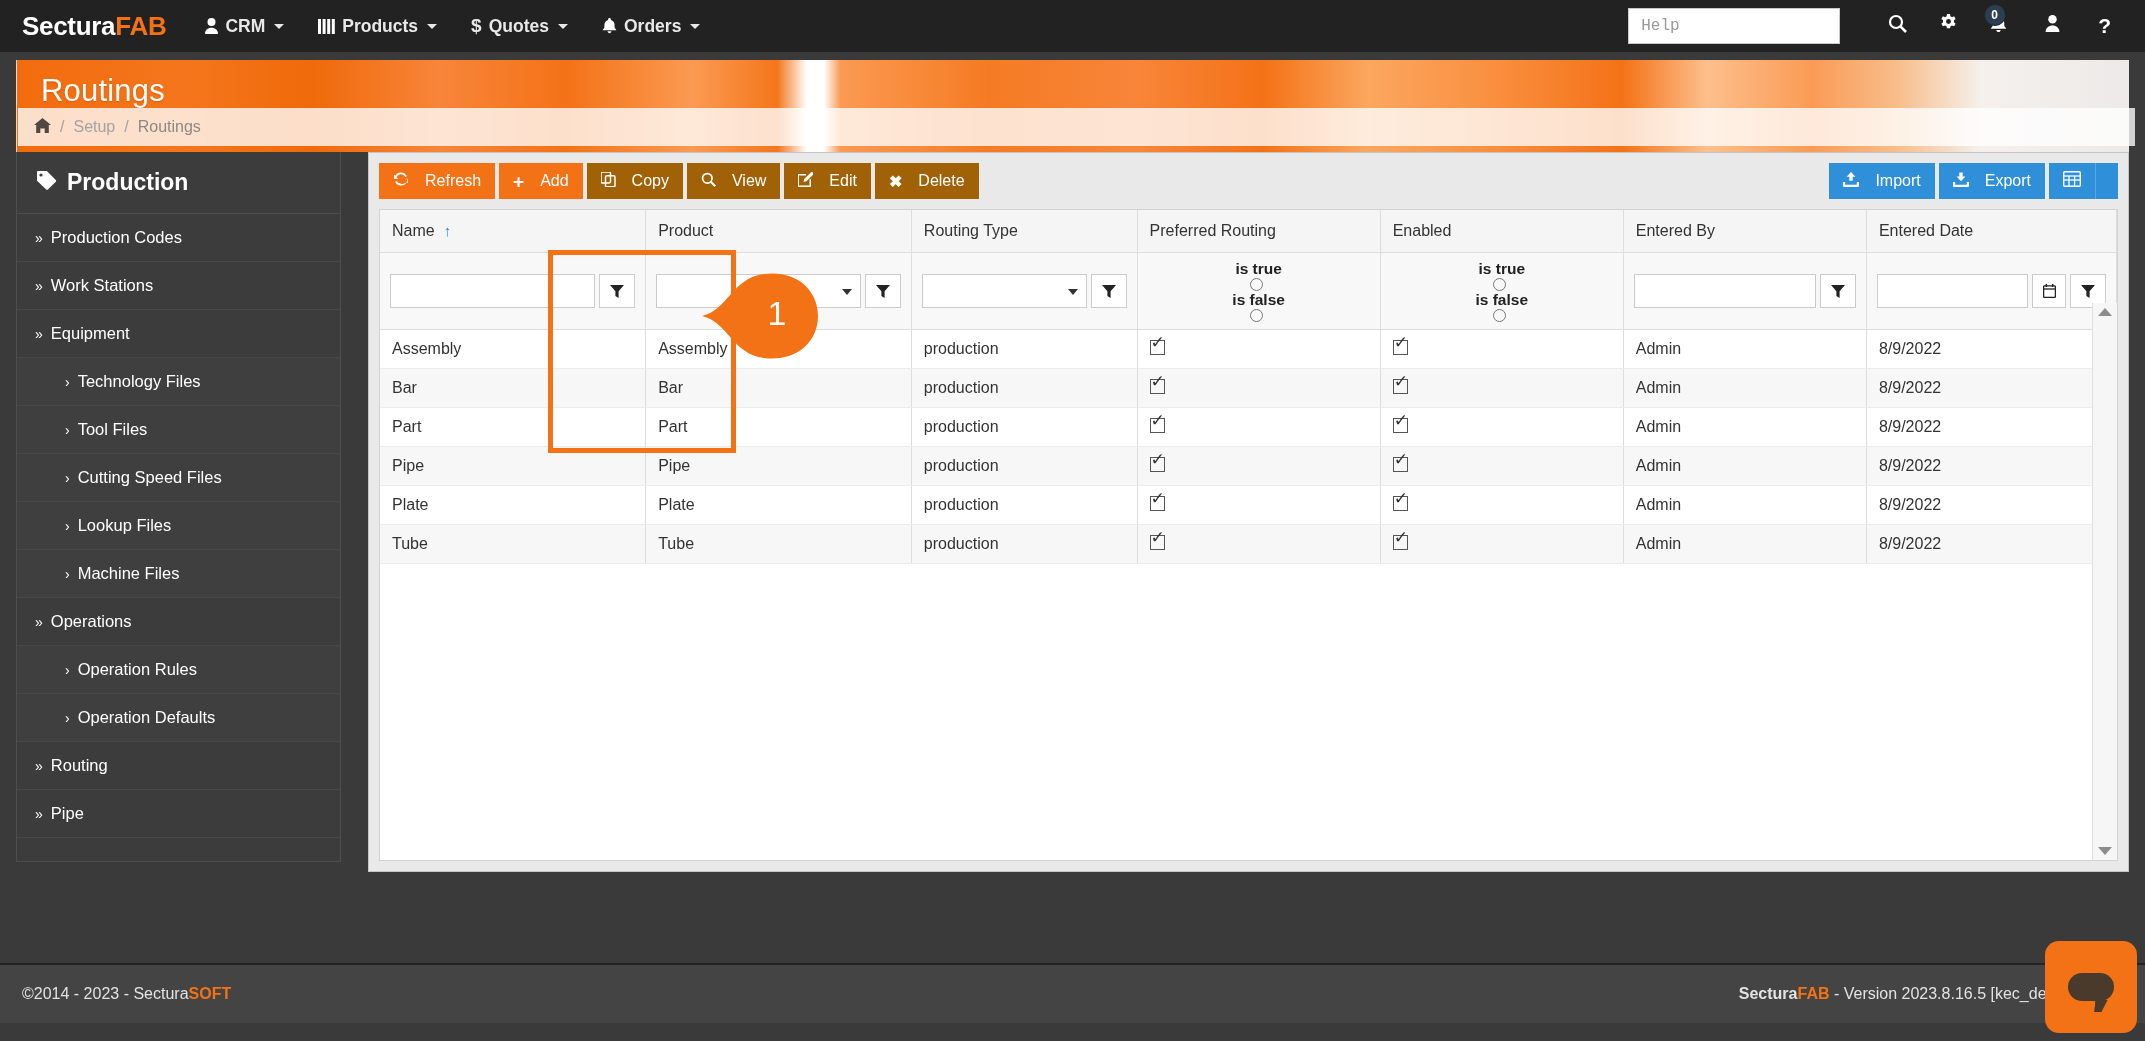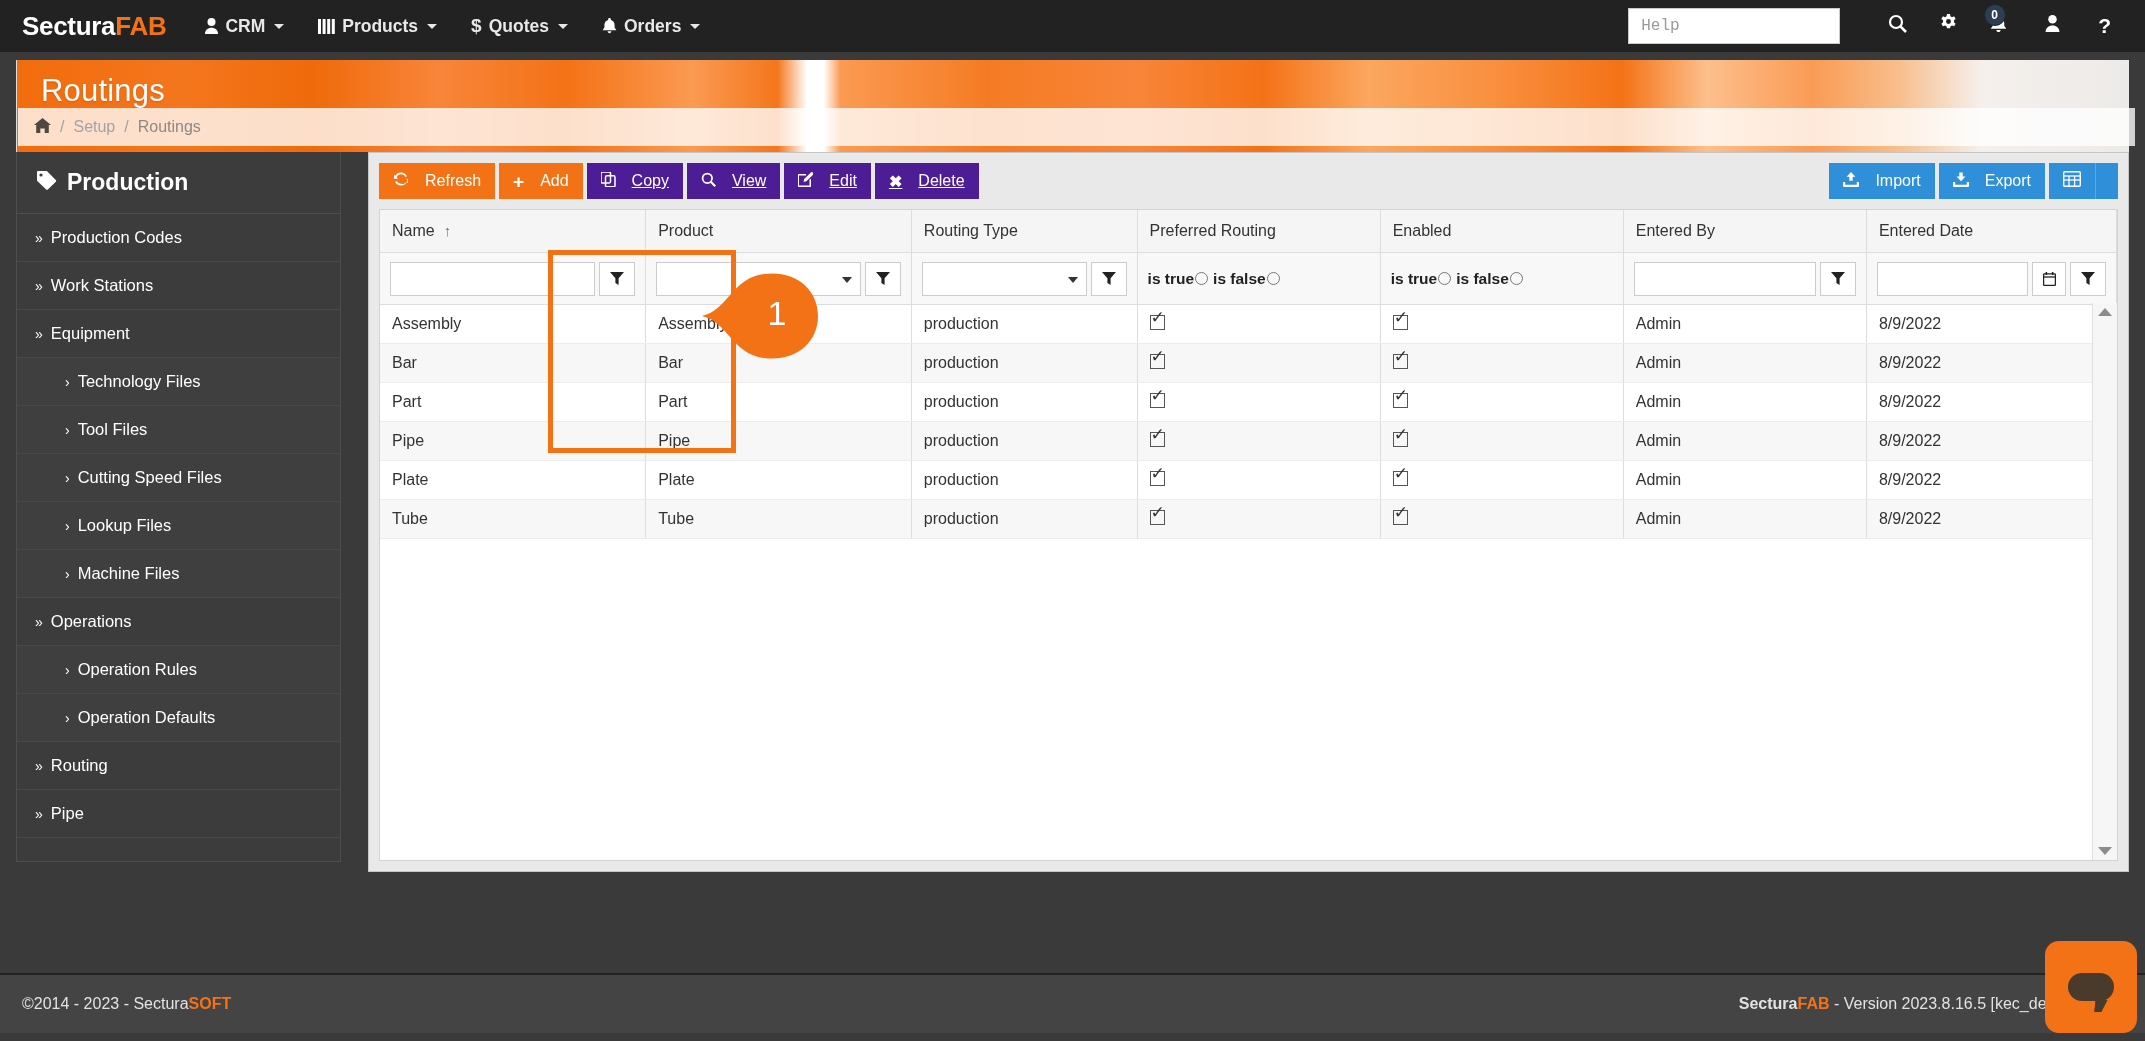--- a/index.html
+++ b/index.html
@@ -141,21 +141,21 @@
   .toolbar { display: flex; align-items: center; margin-bottom: 10px; }
   .btn-group { display: flex; gap: 4px; }
   .btn {
     height: 36px; padding: 0 14px;
     display: inline-flex; align-items: center; gap: 16px;
     font-size: 16px; color: #ffffff; border: none;
     cursor: pointer; white-space: nowrap;
     font-family: inherit;
   }
   .btn-orange { background: #f47216; }
-  .btn-orange-dim { background: #4c1d95; cursor: default; text-decoration: underline; }
+  .btn-orange-dim { background: #a16207; cursor: default; }
   .btn-blue { background: #2f8fd8; }
   .toolbar-right { margin-left: auto; display: flex; gap: 4px; }
   .btn-split { display: flex; }
   .btn-split .main { padding: 0 14px; }
   .btn-split .arrow {
     padding: 0 11px; border-left: 1px solid #5ba7e3;
   }
 
   
   .grid-wrap {
@@ -196,21 +196,21 @@
   }
   .filt-btn {
     width: 36px; height: 34px; background: #fff;
     border: 1px solid #cccccc;
     display: flex; align-items: center; justify-content: center;
     cursor: pointer; color: #222; font-size: 15px;
   }
   .filt-btn.cal { width: 34px; }
   .bool-filter {
     font-size: 15.5px; font-weight: bold; color: #222222;
-    display: flex; align-items: center; gap: 0;
+    display: flex; align-items: center; gap: 0; flex-direction: column;
   }
   .radio-o {
     display: inline-block; width: 13px; height: 13px;
     border: 1.5px solid #777; border-radius: 50%;
     margin: 0 5px 0 1px; vertical-align: -1px;
   }
   .body-row td {
     font-size: 16px; color: #333333;
     padding: 8px 12px; height: 39px;
     border-bottom: 1px solid #ececec;
@@ -265,21 +265,21 @@
   .callout-num {
     position: absolute; left: 0; top: 0;
     width: 86px; height: 86px;
     display: flex; align-items: center; justify-content: center;
     color: #ffffff; font-size: 34px;
     font-family: "Liberation Sans", sans-serif;
   }
 
   
   .footer {
-    position: absolute; left: 0; right: 0; bottom: 8px;
+    position: absolute; left: 0; right: 0; bottom: 18px;
     height: 60px; background: #444444;
     border-top: 2px solid #222;
     display: flex; align-items: center;
     padding: 0 22px; color: #e2e2e2; font-size: 16px;
   }
   .footer .right { margin-left: auto; }
   .footer .fab { color: #f47216; font-weight: bold; }
   .footer .sect { font-weight: bold; }
   .chat-btn {
     position: absolute; right: 8px; bottom: 8px;

